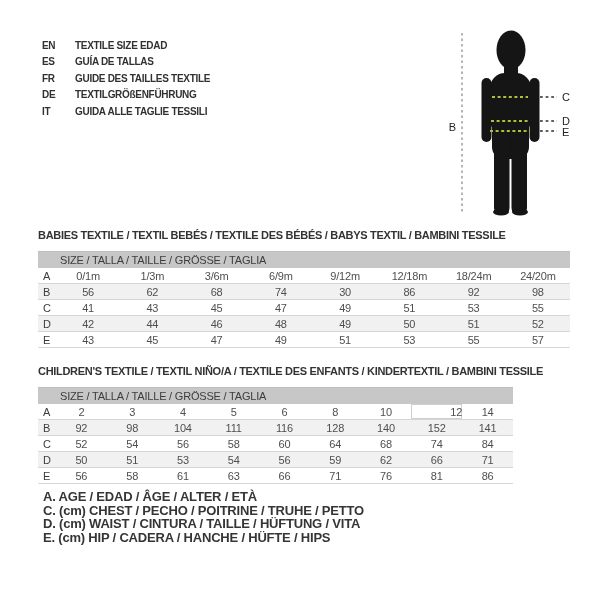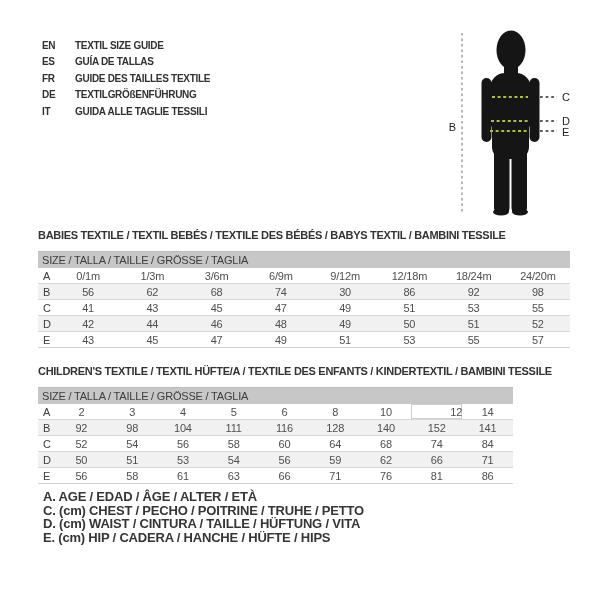--- a/index.html
+++ b/index.html
@@ -22,37 +22,37 @@
   .figure{position:absolute;left:440px;top:20px;}
   .sect{position:absolute;left:38px;}
   .sect.babies{top:221px;width:532px;}
   .sect.children{top:357px;width:475px;}
   .tbl-title{font-size:11px;font-weight:bold;color:#333333;letter-spacing:-0.3px;
     white-space:nowrap;margin:8px 0 10px 0;}
   table{border-collapse:collapse;table-layout:fixed;width:100%;}
   td{font-size:11px;height:15px;padding:0;text-align:center;color:#4f4f4f;
     letter-spacing:-0.2px;white-space:nowrap;overflow:hidden;}
   tr.hdr td{background:var(--table_header_bg);border-top:1px solid #bdbdbd;
-    text-align:left;padding-left:4px;color:#3d3d3d;height:16px;}
+    text-align:left;padding-left:22px;color:#3d3d3d;height:16px;}
   tr.data td{border-bottom:1px solid #d6d6d6;}
   tr.stripe td{background:var(--table_stripe_bg);}
   td.lbl{text-align:left;padding-left:5px;color:#3d3d3d;}
   td.hl{box-shadow:inset 0 0 0 1px #cfcfcf;text-align:right;}
   .legend{position:absolute;left:43px;top:490px;}
   .legend-line{font-size:13px;line-height:13.6px;font-weight:bold;color:#353535;
     letter-spacing:-0.2px;white-space:nowrap;}
   svg text{font-family:"Liberation Sans",sans-serif;font-size:11px;fill:#222222;}
 </style>
 </head>
 <body>
 
 <div class="lang-block">
     <div class="lang-row">
       <span class="lang-code">EN</span>
-      <span class="lang-label">TEXTIL SIZE GUIDE</span>
+      <span class="lang-label">TEXTILE SIZE EDAD</span>
     </div>
     <div class="lang-row">
       <span class="lang-code">ES</span>
       <span class="lang-label">GUÍA DE TALLAS</span>
     </div>
     <div class="lang-row">
       <span class="lang-code">FR</span>
       <span class="lang-label">GUIDE DES TAILLES TEXTILE</span>
     </div>
     <div class="lang-row">
@@ -166,21 +166,21 @@
           <td>51</td>
           <td>53</td>
           <td>55</td>
           <td>57</td>
         </tr>
       </tbody>
     </table>
 </div>
 
 <div class="sect children">
-  <div class="tbl-title">CHILDREN'S TEXTILE / TEXTIL HÜFTE/A / TEXTILE DES ENFANTS / KINDERTEXTIL / BAMBINI TESSILE</div>
+  <div class="tbl-title">CHILDREN'S TEXTILE / TEXTIL NIÑO/A / TEXTILE DES ENFANTS / KINDERTEXTIL / BAMBINI TESSILE</div>
   <table>
       <colgroup>
         <col style="width: 18px;">
         <col>
         <col>
         <col>
         <col>
         <col>
         <col>
         <col>

